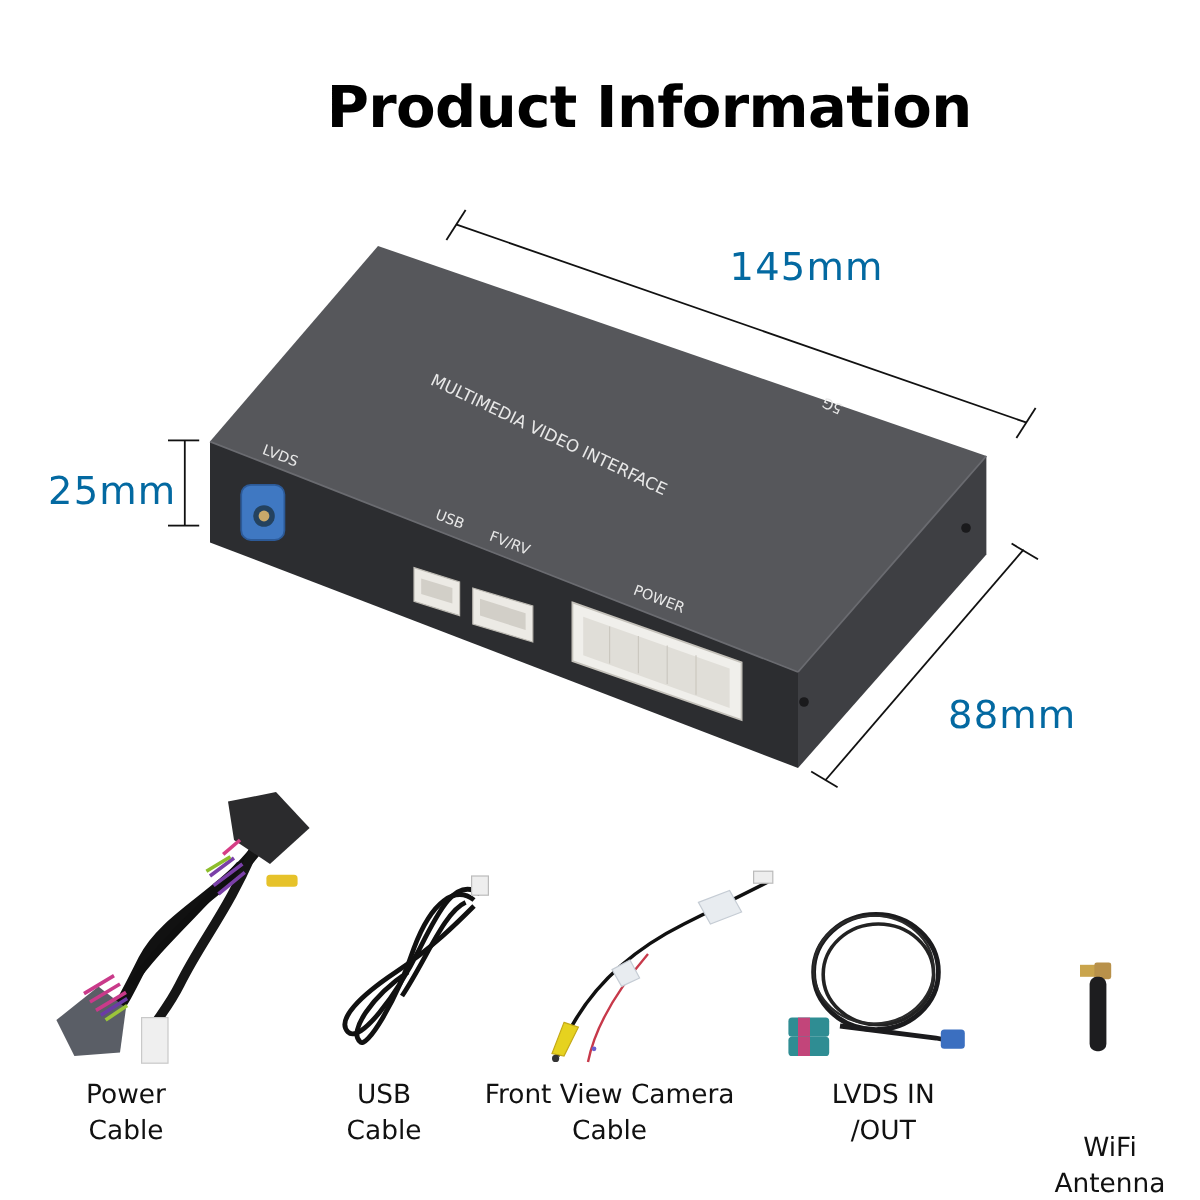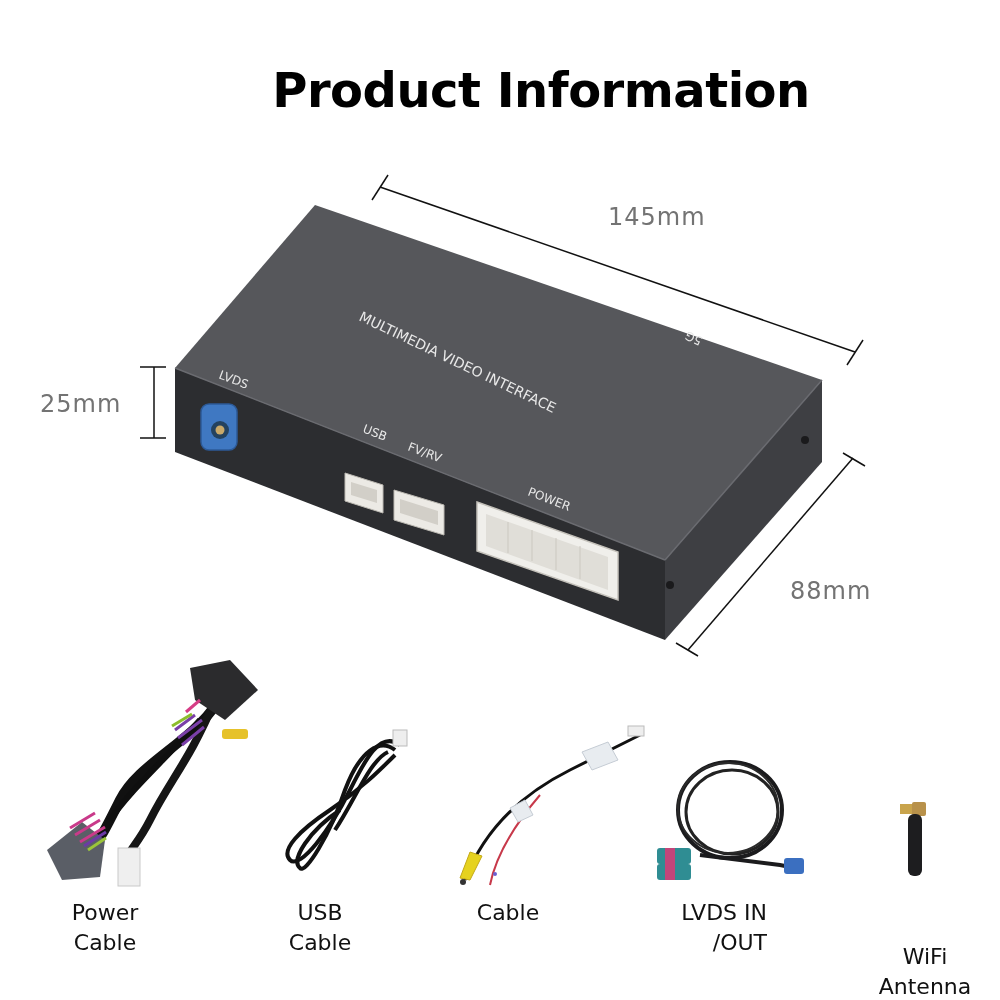--- a/index.html
+++ b/index.html
@@ -1,18 +1,18 @@
 <!DOCTYPE html>
 <html><head>
 <meta charset="utf-8">
 <style>
   html, body { margin:0; padding:0; background:#ffffff; }
   body { width:1000px; height:1000px; position:relative; overflow:hidden; font-family:"DejaVu Sans", sans-serif; color:#111; }
   .title { position:absolute; left:0; top:62px; width:1000px; text-align:center; font-family:"DejaVu Sans", sans-serif; font-weight:bold; font-size:48px; letter-spacing:-0.5px; color:#000;padding-left:41px; }
-  .dim { position:absolute; font-family:"DejaVu Sans", sans-serif; font-size:24px; color:#737373; letter-spacing:1px; }
+  .dim { position:absolute; font-family:"DejaVu Sans", sans-serif; font-size:32px; color:#0369a1; letter-spacing:1px; }
   .stage { position:absolute; left:0; top:0; width:1000px; height:1000px; }
   .acc-label { position:absolute; text-align:center; font-family:"DejaVu Sans", sans-serif; font-size:22px; line-height:30px; color:#111; }
   .acc-label span { display:block; white-space:nowrap; }
 </style>
 </head>
 <body>
 
 <div class="title">Product Information</div>
 
 <svg class="stage" viewBox="0 0 1000 1000" xmlns="http://www.w3.org/2000/svg">
@@ -145,22 +145,23 @@
 
 <div class="acc-label" style="left:40px; top:898px; width:130px;">
   <span>Power</span>
     <span>Cable</span>
 </div>
 <div class="acc-label" style="left:260px; top:898px; width:120px;">
   <span>USB</span>
     <span>Cable</span>
 </div>
 <div class="acc-label" style="left:388px; top:898px; width:240px;">
+  <span>Front View Camera</span>
     <span>Cable</span>
 </div>
-<div class="acc-label" style="left:637px; top:898px; width:130px;text-align:right;">
+<div class="acc-label" style="left:671px; top:898px; width:130px;">
   <span>LVDS IN</span>
     <span>/OUT</span>
 </div>
 <div class="acc-label" style="left:860px; top:898px; width:130px;margin-top:44px;">
   <span>WiFi</span>
     <span>Antenna</span>
 </div>
 
 </body></html>

